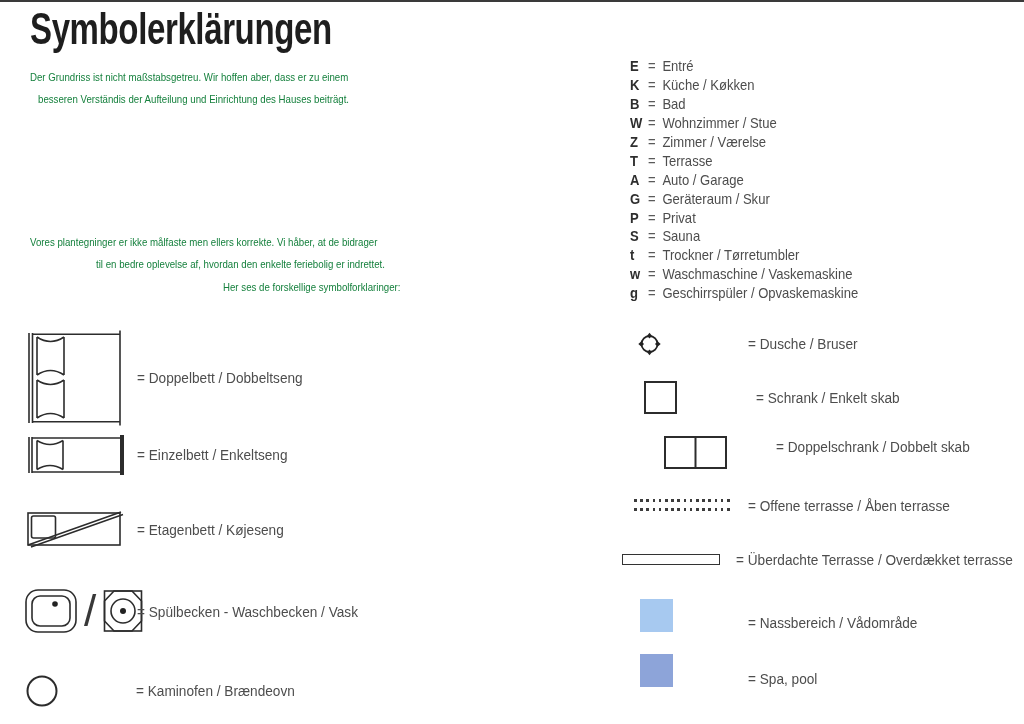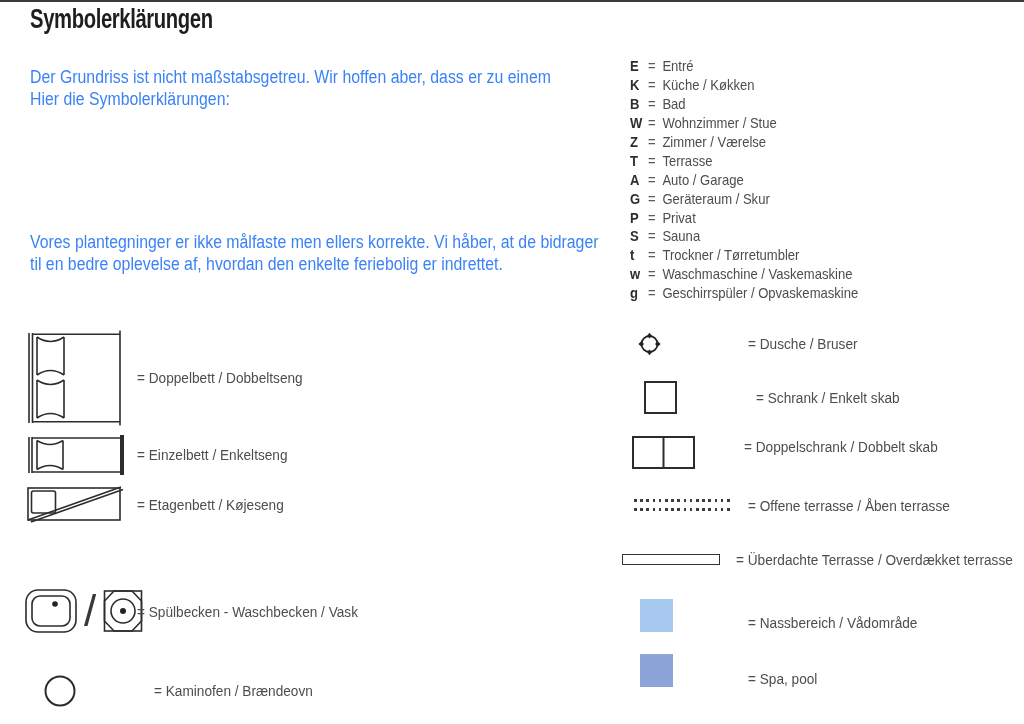--- a/index.html
+++ b/index.html
@@ -1,25 +1,25 @@
 <!DOCTYPE html>
 <html><head>
 <meta charset="utf-8">
 <style>
   html,body{margin:0;padding:0;background:#fff;}
   .page{
     position:relative;width:1024px;height:724px;background:#ffffff;
     box-sizing:border-box;border-top:2px solid #3a3a3a;overflow:hidden;
     font-family:"Liberation Sans",sans-serif;color:#4d4d4d;
   }
-  h1{margin:0;font-size:27px;font-weight:700;color:#1e1e1e;letter-spacing:-0.5px;}
+  h1{margin:0;font-size:44px;font-weight:700;color:#1e1e1e;letter-spacing:-0.5px;}
   .cx75{display:inline-block;transform:scaleX(0.75);transform-origin:0 0;white-space:nowrap;}
   .cx88{display:inline-block;transform:scaleX(0.88);transform-origin:0 0;white-space:nowrap;}
   .abs{position:absolute;}
-  .para{font-size:18px;line-height:22.4px;color:#3b82f6;}
+  .para{font-size:11px;line-height:22.4px;color:#15803d;text-align:right;}
   .para div{height:22.4px;}
   
   .codes{position:absolute;left:630px;top:55px;}
   .code-row{display:flex;align-items:center;height:18.9px;font-size:14.5px;
     transform:scaleX(0.9);transform-origin:0 50%;white-space:nowrap;}
   .code-letter{width:20px;font-weight:700;color:#2e2e2e;}
   .code-eq{width:16px;color:#5a5a5a;}
   .code-text{color:#4d4d4d;}
   
   .row{position:absolute;}
@@ -40,26 +40,27 @@
 </head>
 <body>
 
 <div class="page">
 
   <h1 class="abs" style="left:30px;top:2px;">
     <span class="cx75">Symbolerklärungen</span>
   </h1>
   <div class="abs para" style="left:30px;top:64px;">
     <div><span class="cx88">Der Grundriss ist nicht maßstabsgetreu. Wir hoffen aber, dass er zu einem</span></div>
-    <div><span class="cx88">Hier die Symbolerklärungen:</span></div>
+    <div><span class="cx88">besseren Verständis der Aufteilung und Einrichtung des Hauses beiträgt.</span></div>
   </div>
 
   <div class="abs para" style="left:30px;top:229px;">
     <div><span class="cx88">Vores plantegninger er ikke målfaste men ellers korrekte. Vi håber, at de bidrager</span></div>
     <div><span class="cx88">til en bedre oplevelse af, hvordan den enkelte feriebolig er indrettet.</span></div>
+    <div><span class="cx88">Her ses de forskellige symbolforklaringer:</span></div>
   </div>
 
   <div class="codes">
     <div class="code-row">
         <span class="code-letter">E</span>
         <span class="code-eq">=</span>
         <span class="code-text">Entré</span>
       </div>
     <div class="code-row">
         <span class="code-letter">K</span>
@@ -141,21 +142,21 @@
         <path d="M2,0 V90 M5.5,0 V90"></path>
         <path d="M5.5,1.2 H93 M5.5,88.8 H93"></path>
         <path d="M93,-2.5 V92.5"></path>
         <path d="M10,4 V42 M37,4 V42 M10,4 Q23.5,13 37,4 M10,42 Q23.5,33 37,42"></path>
         <path d="M10,47 V85 M37,47 V85 M10,47 Q23.5,56 37,47 M10,85 Q23.5,76 37,85"></path>
       </svg>
     </span>
     <span class="sym-label">= Doppelbett / Dobbeltseng</span>
   </div>
 
-  <div class="row left-col" style="left:27px;top:485px;height:35px;">
+  <div class="row left-col" style="left:27px;top:510px;height:35px;">
     <span>
       <svg width="95" height="35" viewBox="0 0 95 35" fill="none" stroke="#2c2c2c" stroke-width="1.6">
         <rect x="1" y="1" width="92" height="32"></rect>
         <path d="M1,33 L94,0 M4,35 L96,2.5"></path>
         <rect x="4.5" y="4" width="24" height="22" rx="2"></rect>
       </svg>
     </span>
     <span class="sym-label">= Etagenbett / Køjeseng</span>
   </div>
 
@@ -174,21 +175,21 @@
           <rect x="1.5" y="2" width="37" height="40"></rect>
           <polygon points="11,2 29,2 38.5,12 38.5,32 29,42 11,42 1.5,32 1.5,12"></polygon>
           <circle cx="20" cy="22" r="12"></circle>
           <circle cx="20" cy="22" r="3" fill="#222" stroke="none"></circle>
         </svg>
       </span>
     </span>
     <span class="sym-label" style="left:112px;">= Spülbecken - Waschbecken / Vask</span>
   </div>
 
-  <div class="row left-col" style="left:44px;top:673px;height:32px;">
+  <div class="row left-col" style="left:26px;top:673px;height:32px;">
     <span>
       <svg width="33" height="32" viewBox="0 0 33 32" fill="none" stroke="#2c2c2c" stroke-width="2">
         <circle cx="16" cy="16" r="14.5"></circle>
       </svg>
     </span>
     <span class="sym-label">= Kaminofen / Brændeovn</span>
   </div>
 
   <div class="row right-col" style="left:636px;top:328px;height:28px;">
     <span>
@@ -205,21 +206,21 @@
 
   <div class="row right-col" style="left:636px;top:379px;height:33px;margin-left:8px;">
     <span>
       <svg width="33" height="33" viewBox="0 0 33 33" fill="none" stroke="#2c2c2c" stroke-width="2">
         <rect x="1" y="1" width="31" height="31"></rect>
       </svg>
     </span>
     <span class="sym-label">= Schrank / Enkelt skab</span>
   </div>
 
-  <div class="row right-col" style="left:632px;top:434px;height:21px;">
+  <div class="row right-col" style="left:664px;top:434px;height:21px;">
     <span>
       <svg width="63" height="33" viewBox="0 0 63 33" fill="none" stroke="#2c2c2c" stroke-width="2">
         <rect x="1" y="1" width="61" height="31"></rect>
         <path d="M31.5,1 V32"></path>
       </svg>
     </span>
     <span class="sym-label">= Doppelschrank / Dobbelt skab</span>
   </div>
 
   <div class="row right-col" style="left:634px;top:497px;height:14px;">

